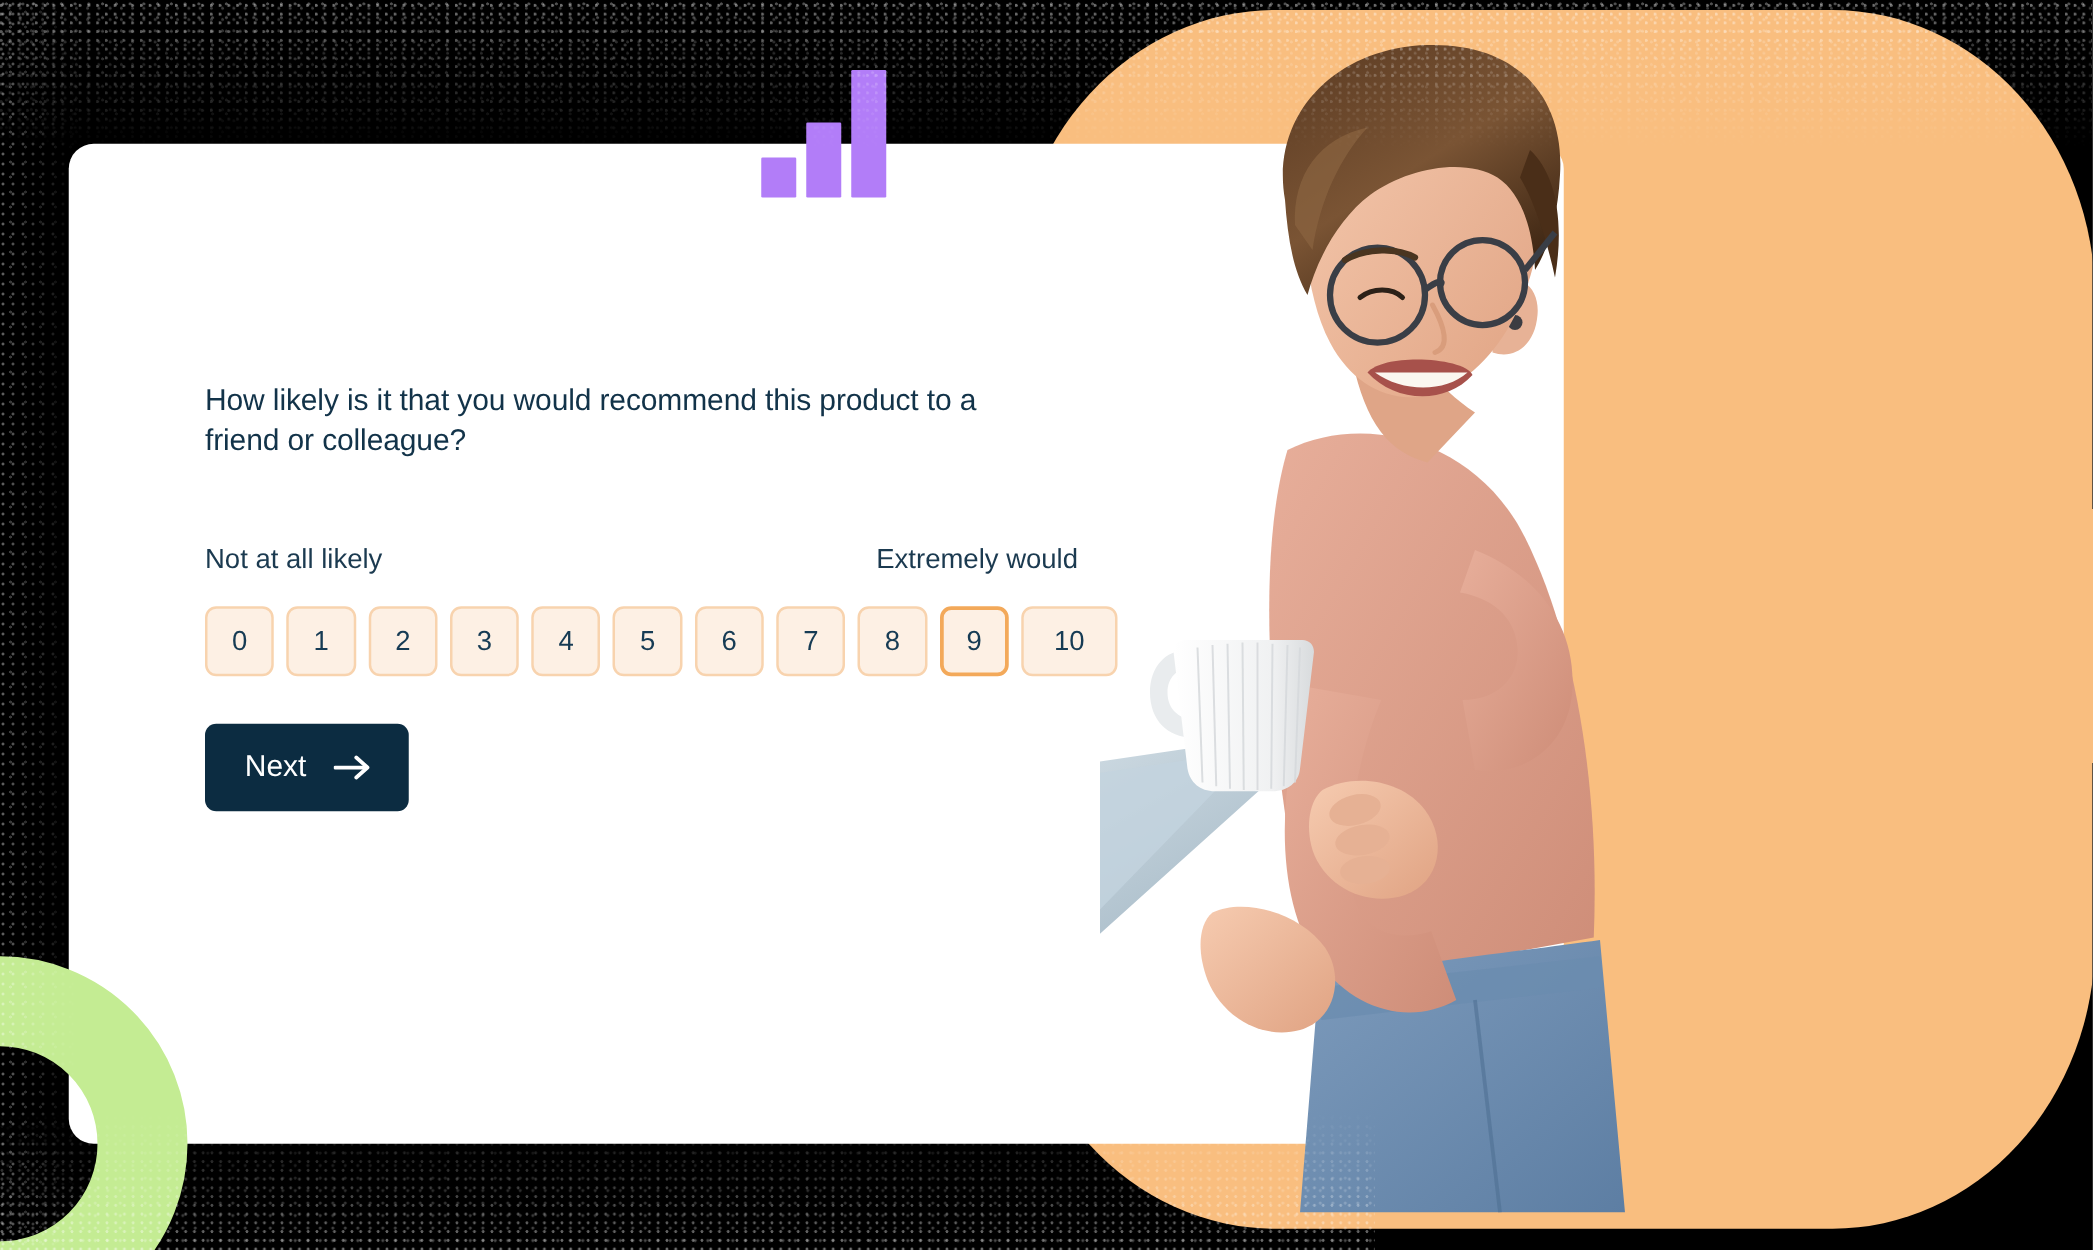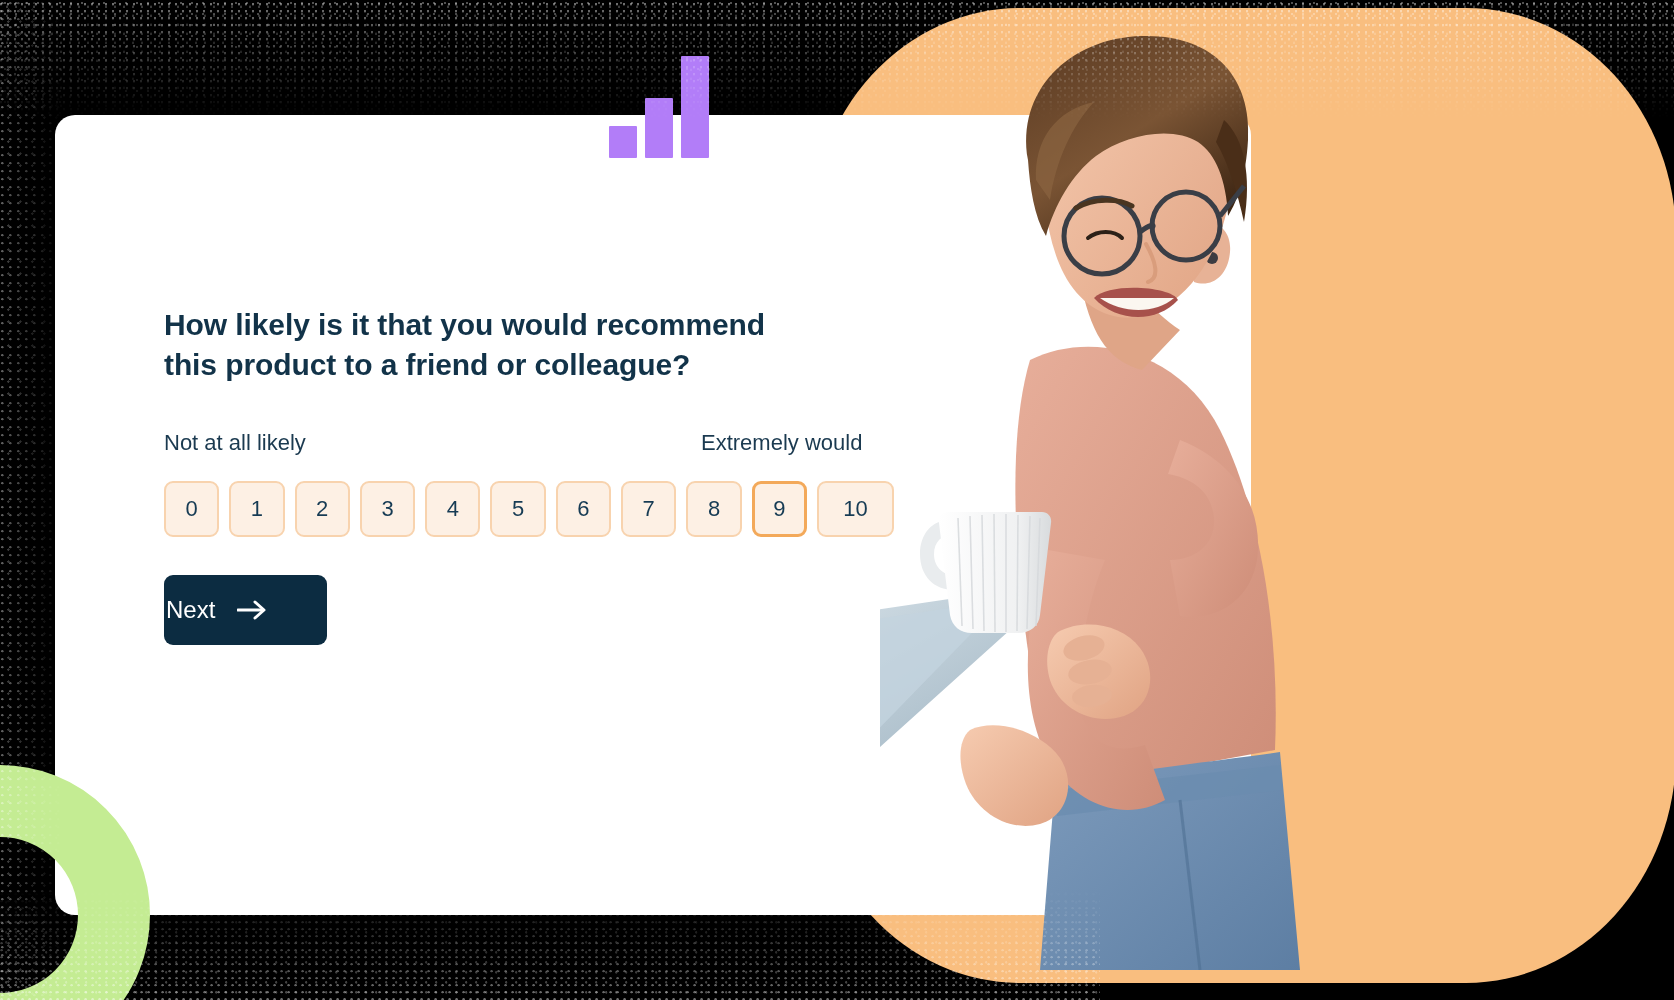--- a/index.html
+++ b/index.html
@@ -76,31 +76,31 @@
   
   .content {
     position: absolute;
     left: 164px;
     top: 305px;
     width: 730px;
     z-index: 4;
   }
 
   .question {
-    font-size: 30px;
-    font-weight: bold;
+    font-size: 24px;
+    font-weight: normal;
     line-height: 1.32;
     color: #123349;
     letter-spacing: -0.1px;
     max-width: 640px;
   }
 
   .scale-labels {
     position: relative;
-    margin-top: 46px;
+    margin-top: 66px;
     height: 30px;
   }
   .scale-label {
     position: absolute;
     top: 0;
     font-size: 22px;
     color: #1B3A50;
     white-space: nowrap;
   }
   .scale-label.left  { left: 0; }
@@ -136,20 +136,21 @@
   .next-btn {
     margin-top: 38px;
     width: 163px;
     height: 70px;
     background: #0C2C41;
     border: none;
     border-radius: 9px;
     color: #FFFFFF;
     display: flex;
     align-items: center;
+    justify-content: center;
     gap: 22px;
     cursor: pointer;
     padding: 0 0 0 2px;
   }
   .next-btn .label {
     font-size: 24px;
     color: #FFFFFF;
   }
   .next-btn .arrow-icon {
     display: block;

